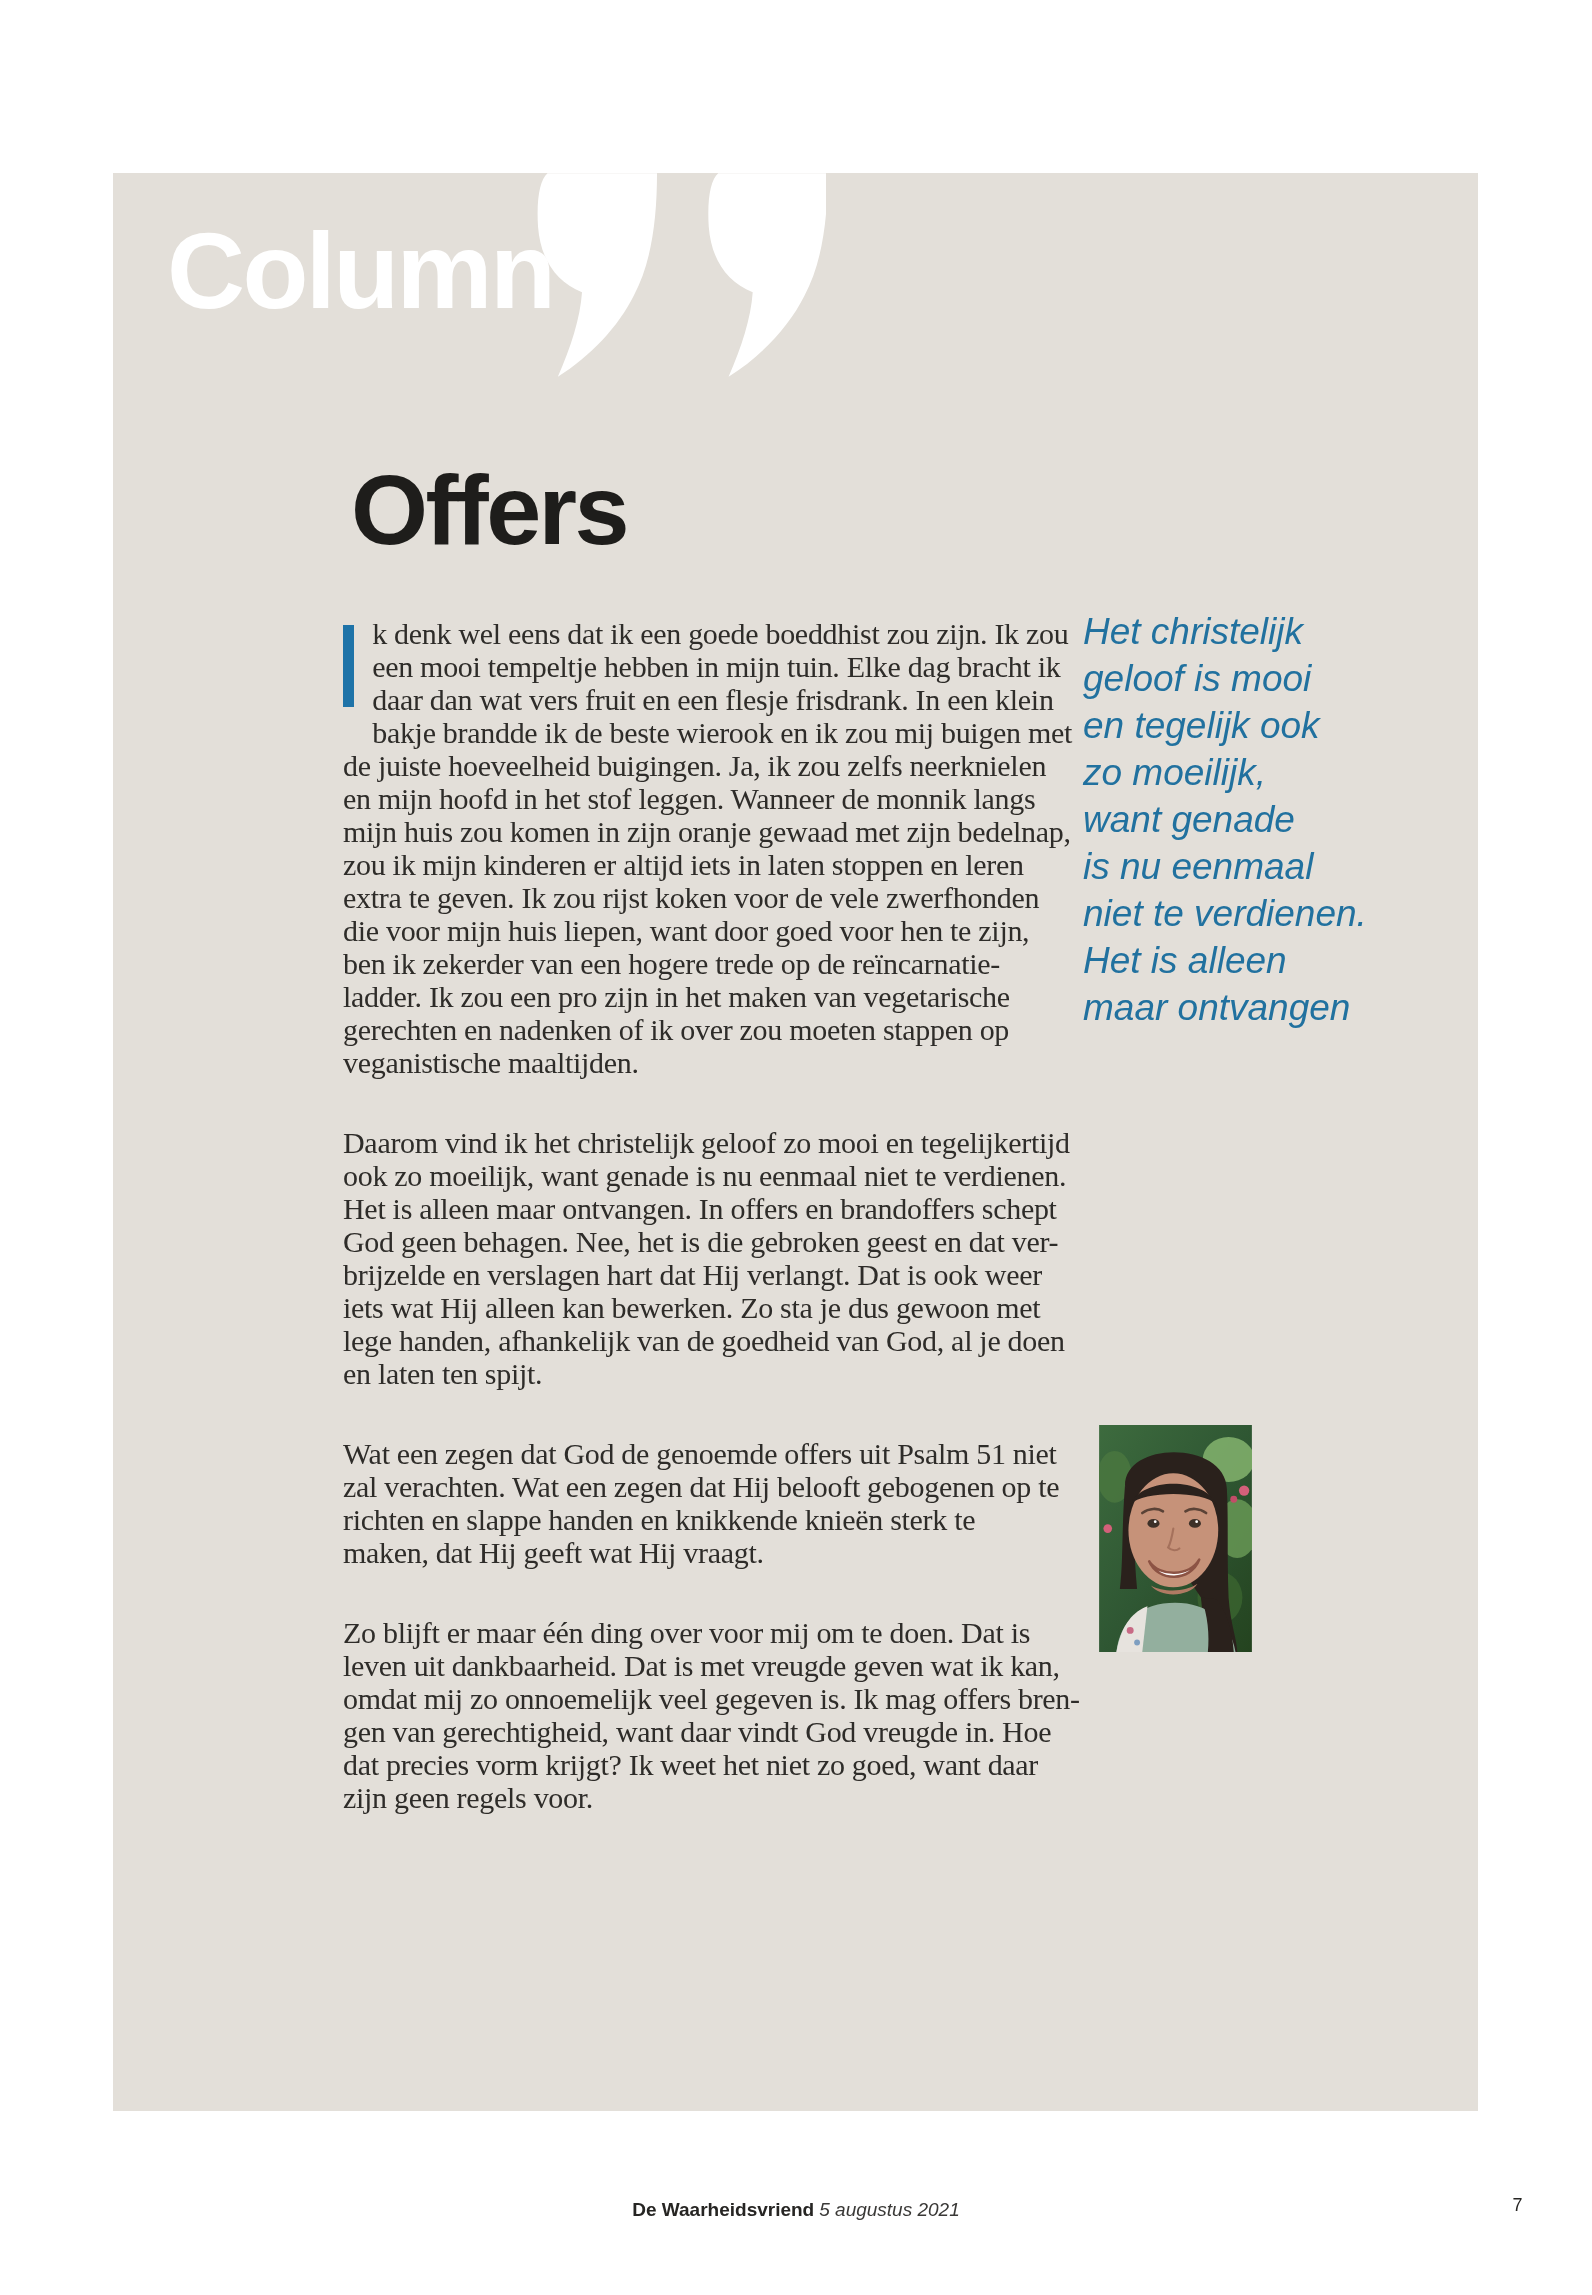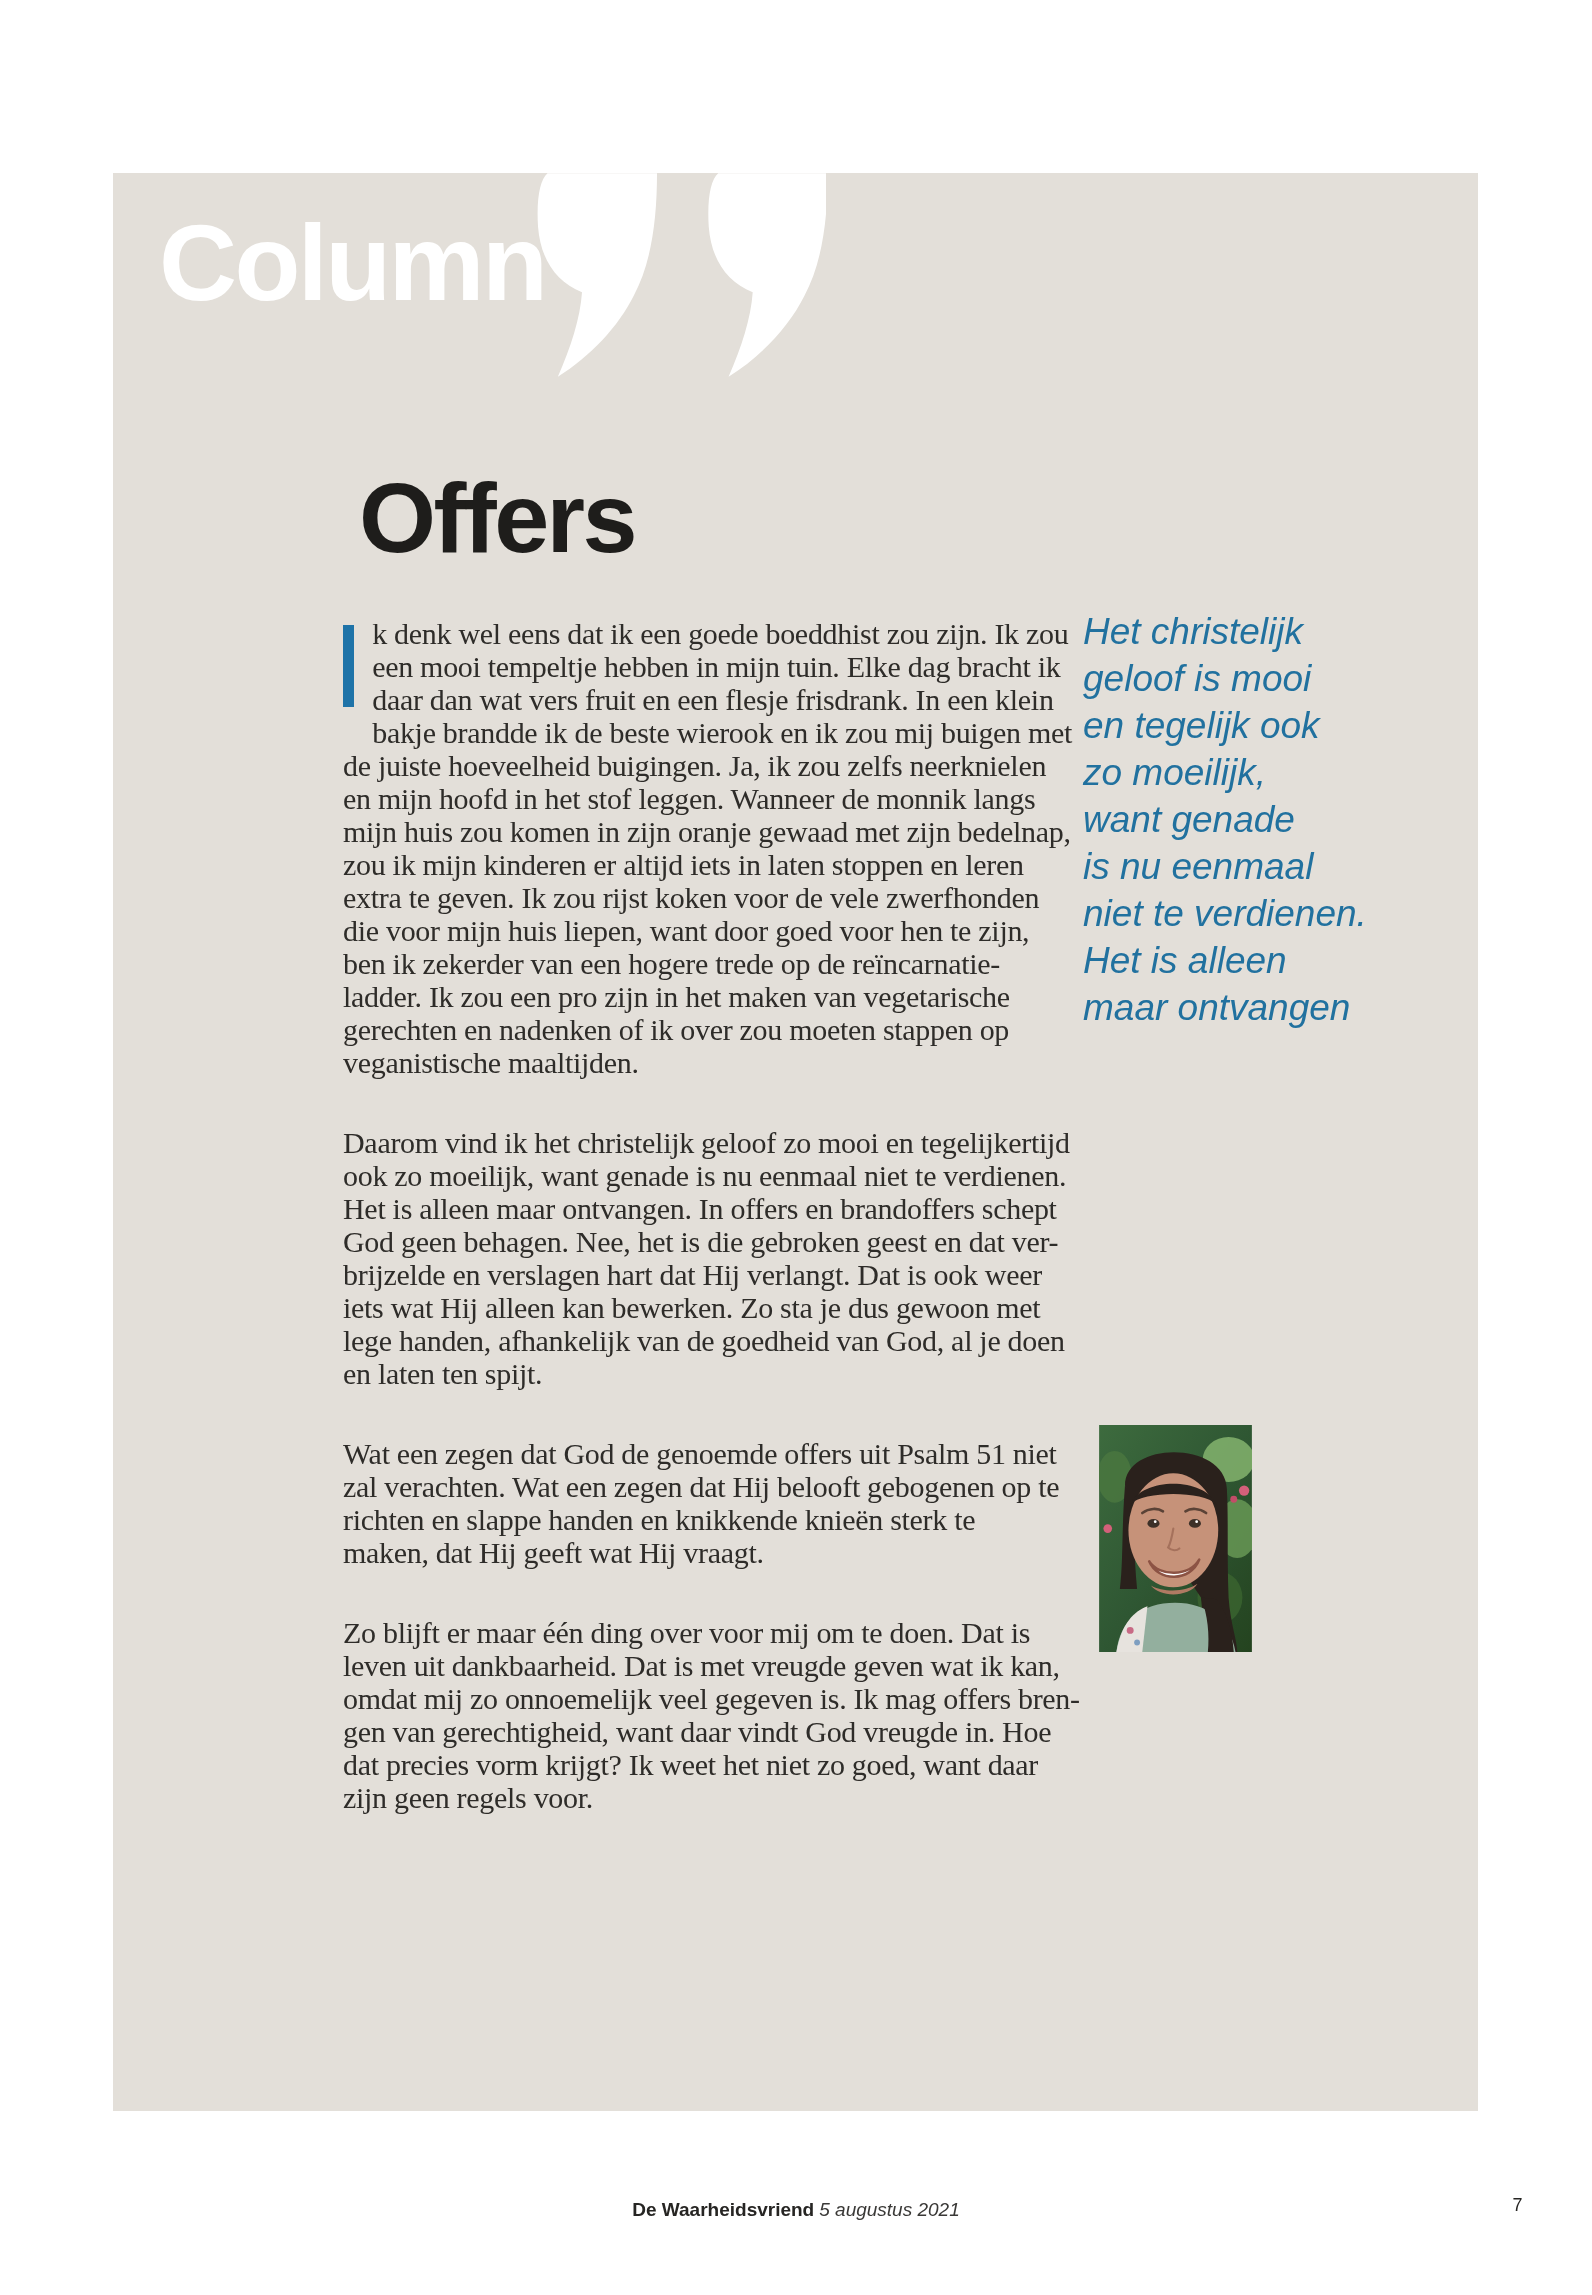--- a/index.html
+++ b/index.html
@@ -1,23 +1,23 @@
 <!DOCTYPE html>
 <html style="font-size:14px"><head>
 <meta charset="utf-8">
 <style>
   html,body{margin:0;padding:0;}
   body{background:#ffffff;font-family:"Liberation Sans",sans-serif;}
   .page{position:relative;width:1592px;height:2295px;background:#ffffff;overflow:hidden;}
   .beige{position:absolute;left:113px;top:173px;width:1365px;height:1938px;background:#e3dfd9;}
-  .section-label{position:absolute;left:38px;top:28px;margin:8px;
+  .section-label{position:absolute;left:38px;top:28px;margin:16px;
     font-family:"Liberation Sans",sans-serif;font-weight:700;font-size:108px;line-height:1;
     letter-spacing:-2.6px;color:#ffffff;}
   .quote-svg{position:absolute;left:419px;top:0;}
-  .article-title{position:absolute;left:230px;top:279px;margin:16px;
+  .article-title{position:absolute;left:230px;top:279px;margin:8px;
     font-family:"Liberation Sans",sans-serif;font-weight:700;font-size:99px;line-height:1;
     letter-spacing:-2.6px;color:#1e1d1b;}
   .body-col{position:absolute;left:230px;top:444px;width:716px;
     font-family:"Liberation Serif",serif;font-size:30px;line-height:33px;
     letter-spacing:-0.3px;color:#2e2c29;}
   .body-col p{margin:0 0 47px 0;white-space:pre;}
   .dropcap-bar{float:left;width:11.2px;height:82px;margin:7.8px 18px 10.4px 0;background:#1e73a8;}
   .pull-quote{position:absolute;left:970px;top:435px;width:345px;margin:0;
     font-family:"Liberation Sans",sans-serif;font-style:italic;font-weight:400;
     font-size:37px;line-height:47px;color:#21719f;white-space:pre;}

